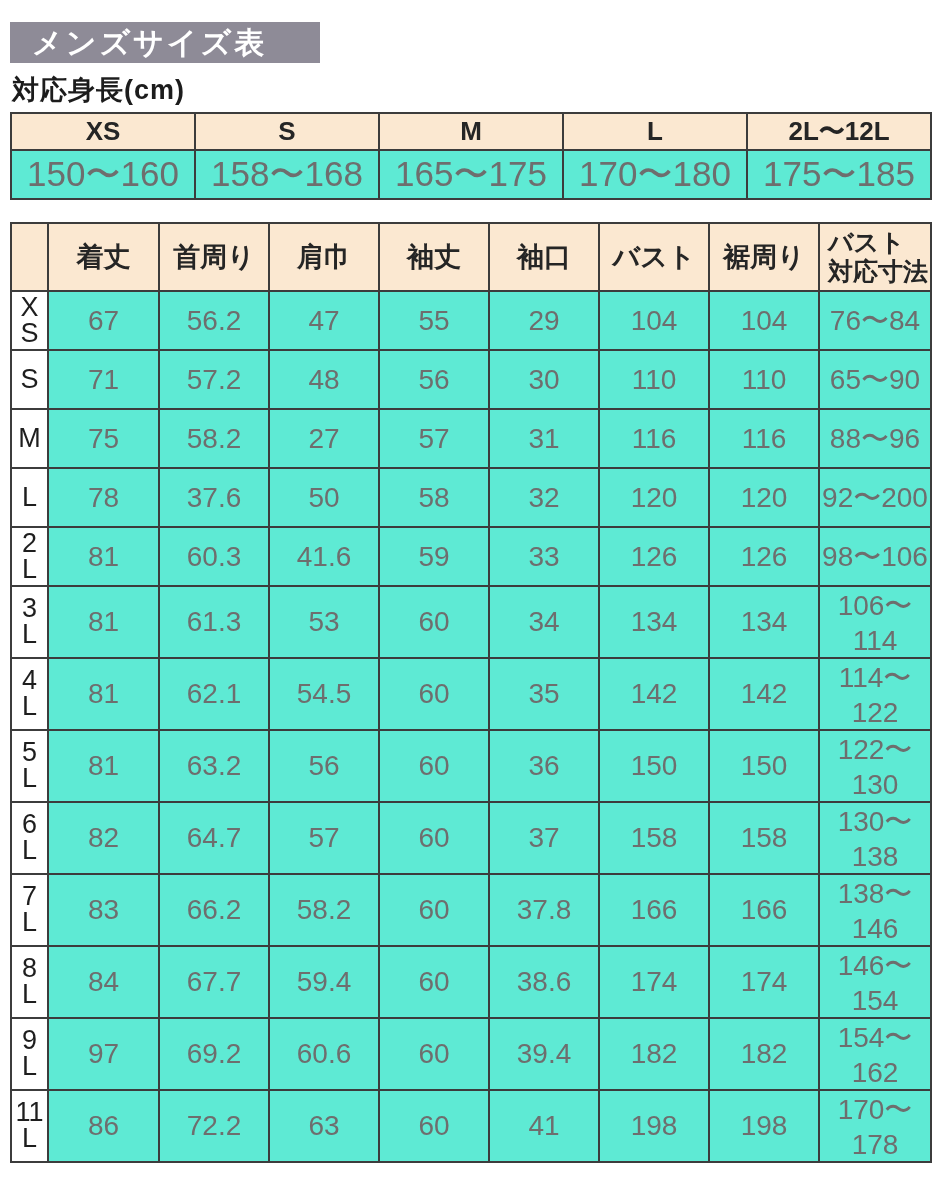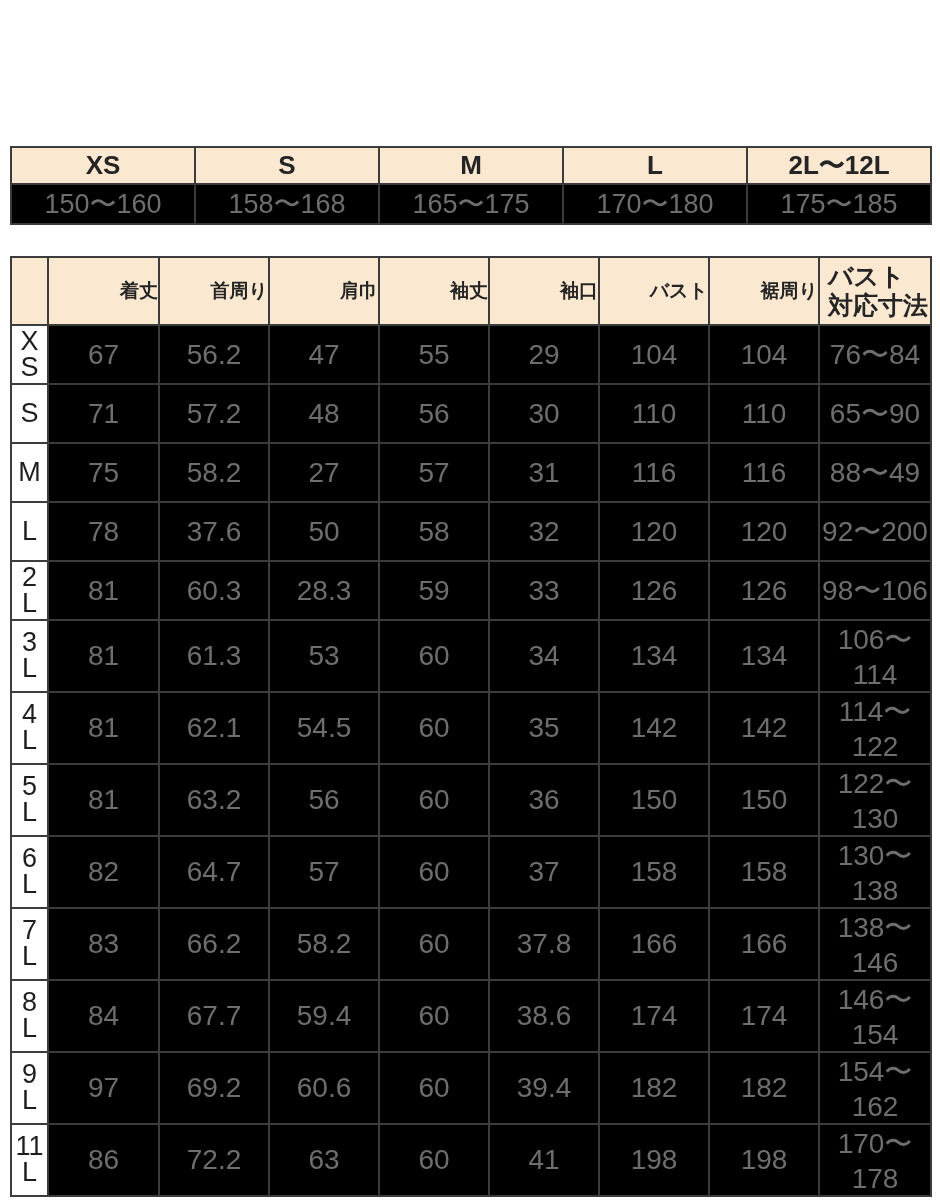--- a/index.html
+++ b/index.html
@@ -38,22 +38,21 @@
     top: 72px;
     font-size: 27px;
     font-weight: bold;
     color: #1c1c1c;
     letter-spacing: 1px;
   }
   
   table {
     border-collapse: collapse;
     table-layout: fixed;
-    background: #000000;
-    margin-top: 34px;
+    background: #5eead4;
   }
   th, td {
     border: 2px solid #3c3c3c;
     text-align: center;
     vertical-align: middle;
     padding: 0;
     overflow: hidden;
   }
   th {
     background: #fbe8d1;
@@ -61,32 +60,31 @@
     font-weight: bold;
   }
   
   .height-table {
     position: absolute;
     left: 10px;
     top: 112px;
     width: 920px;
   }
   .height-table th { height: 35px; font-size: 26px; }
-  .height-table td { height: 38px; font-size: 27px; color: #6e6e6e; border-radius: 18px; }
+  .height-table td { height: 38px; font-size: 35px; color: #6e6e6e; border-radius: 18px; }
   
   .size-table {
     position: absolute;
     left: 10px;
     top: 222px;
     width: 920px;
   }
   .size-table thead th {
     height: 66px;
-    font-size: 19px;
-    text-align: right;
+    font-size: 27px;
   }
   .size-table thead th.multiline {
     text-align: left;
     padding-left: 8px;
     font-size: 25px;
     line-height: 1.18;
     white-space: pre-line;
     font-weight: bold;
   }
   .size-table tbody th.row-label {
@@ -101,21 +99,23 @@
     height: 57px;
     font-size: 28px;
     color: #6e6e6e;
   }
 </style>
 </head>
 <body>
 
 <div id="page">
 
-
+  <div class="title-bar">メンズサイズ表</div>
+
+  <div class="section-title">対応身長(cm)</div>
 
   <table class="height-table">
     <colgroup>
       <col style="width:184px">
         <col style="width:184px">
         <col style="width:184px">
       <col style="width:184px">
         <col style="width:184px">
     </colgroup>
     <thead>
@@ -190,39 +190,39 @@
         </tr>
         <tr>
           <th class="row-label">M</th>
           <td>75</td>
           <td>58.2</td>
           <td>27</td>
           <td>57</td>
           <td>31</td>
           <td>116</td>
           <td>116</td>
-          <td>88〜49</td>
+          <td>88〜96</td>
         </tr>
         <tr>
           <th class="row-label">L</th>
           <td>78</td>
           <td>37.6</td>
           <td>50</td>
           <td>58</td>
           <td>32</td>
           <td>120</td>
           <td>120</td>
           <td>92〜200</td>
         </tr>
         <tr>
           <th class="row-label">2
 L</th>
           <td>81</td>
           <td>60.3</td>
-          <td>28.3</td>
+          <td>41.6</td>
           <td>59</td>
           <td>33</td>
           <td>126</td>
           <td>126</td>
           <td>98〜106</td>
         </tr>
         <tr>
           <th class="row-label">3
 L</th>
           <td>81</td>

